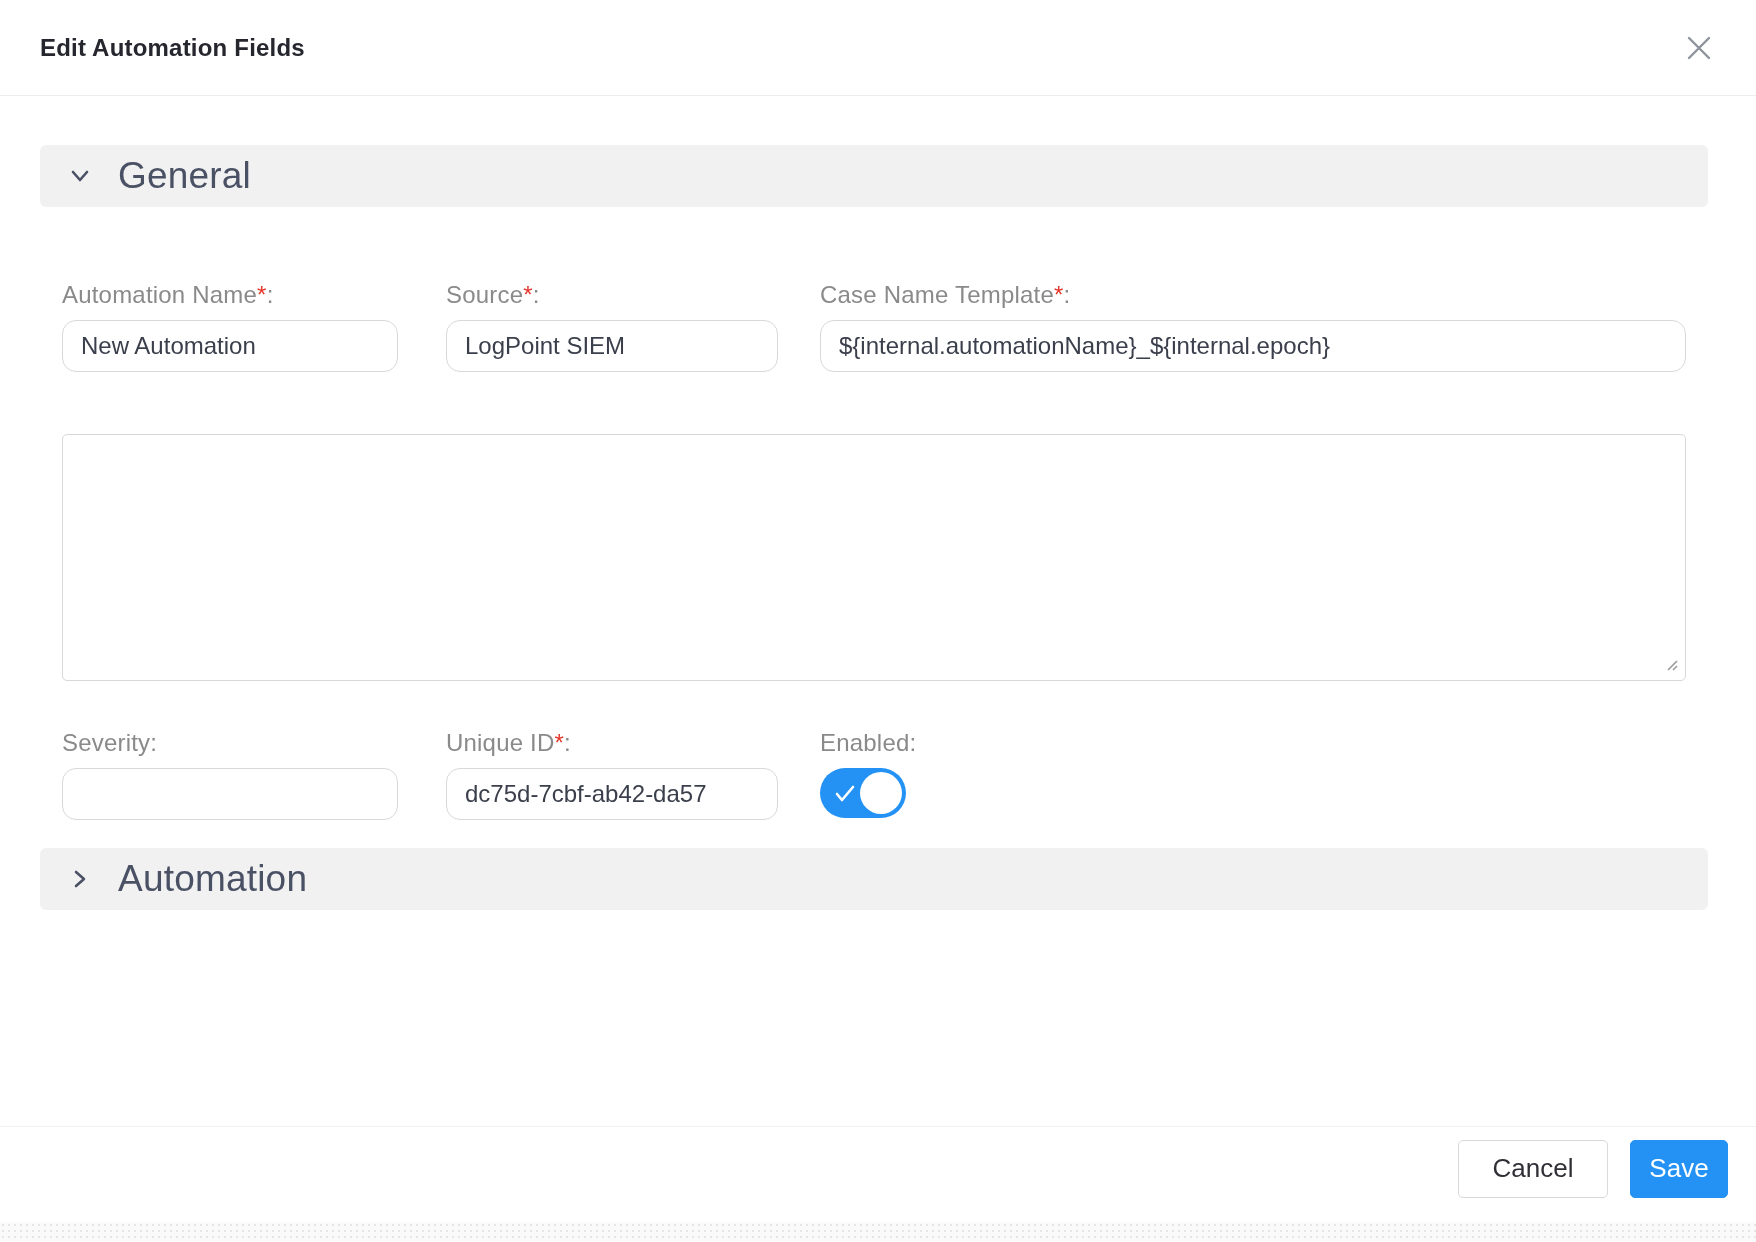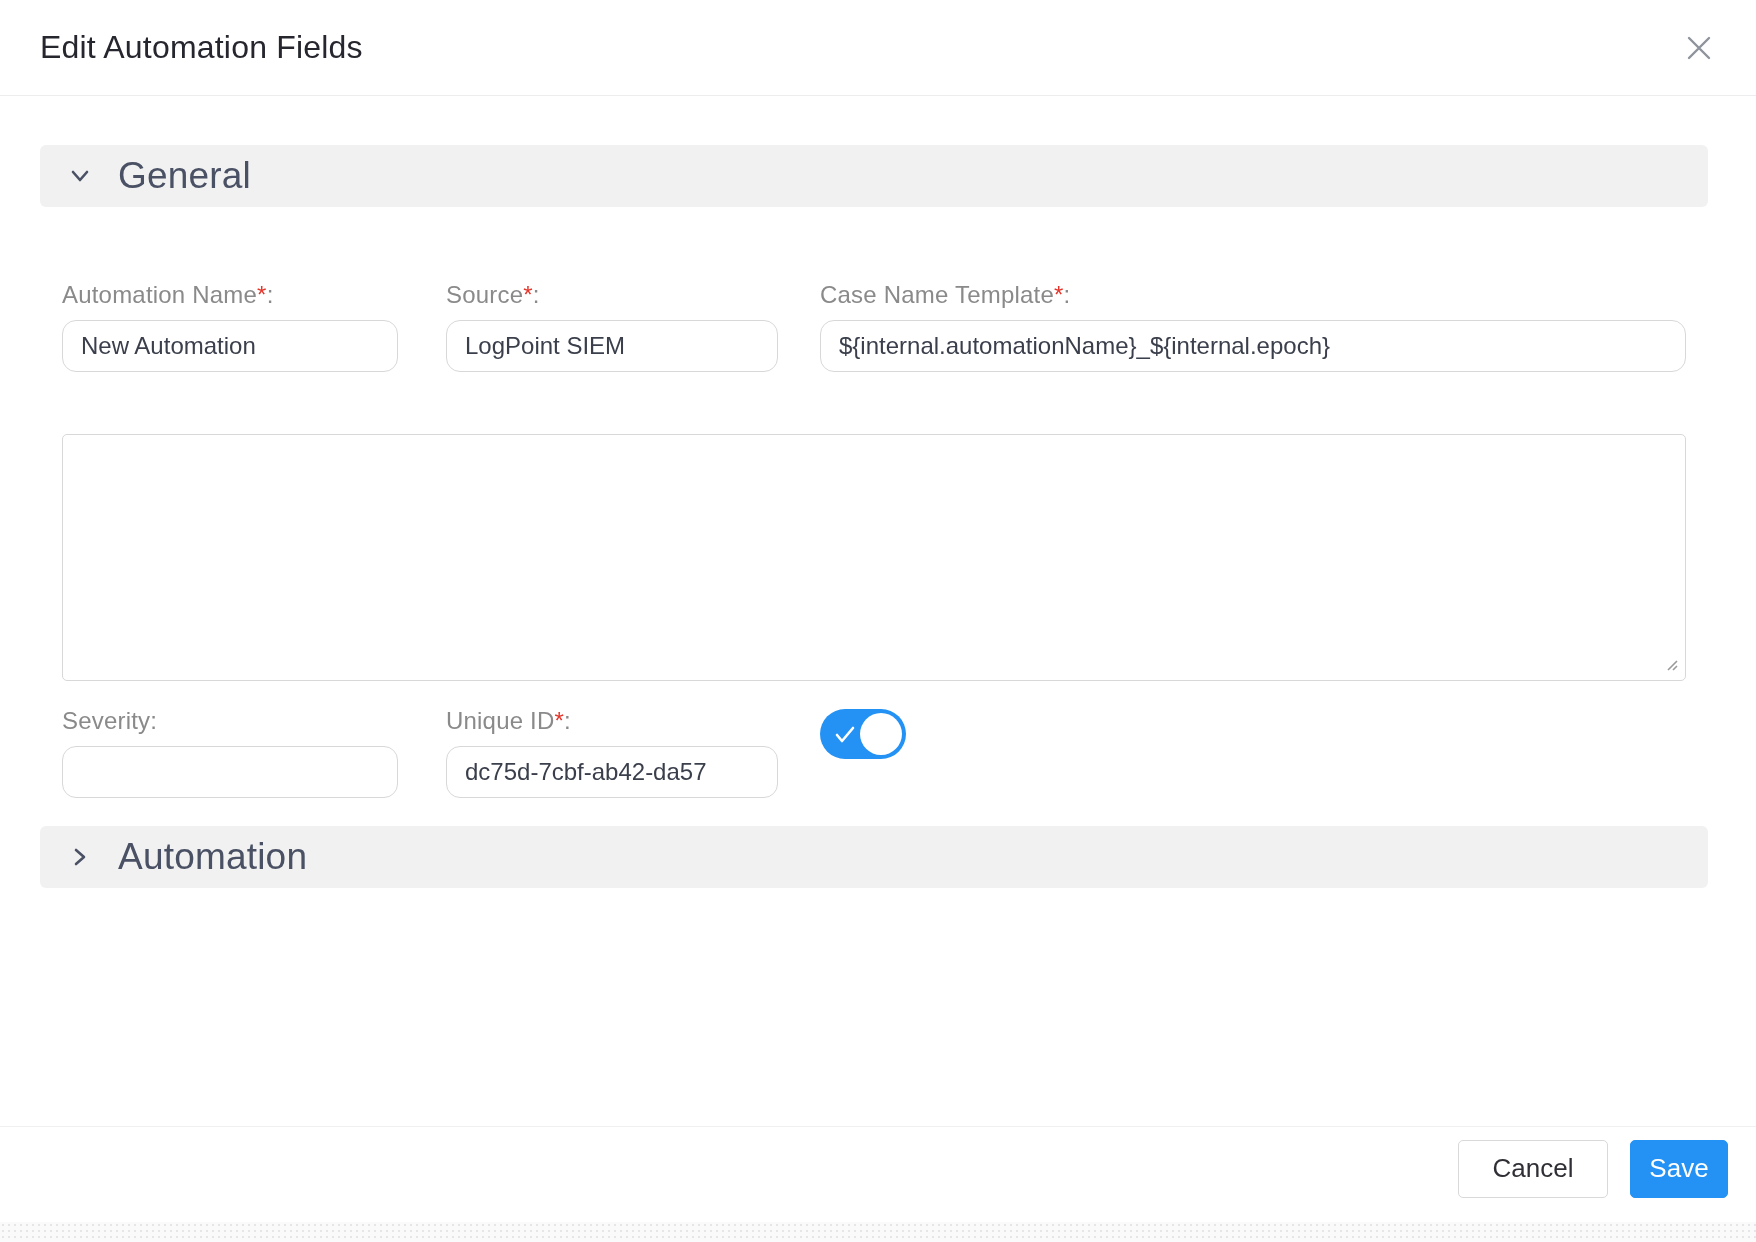--- a/index.html
+++ b/index.html
@@ -13,22 +13,22 @@
 
   
   .modal-header {
     height: 96px;
     display: flex;
     align-items: center;
     padding: 0 36px 0 40px;
     border-bottom: 1px solid #ededef;
   }
   .modal-title {
-    font-size: 32px;
-    font-weight: 400;
+    font-size: 24px;
+    font-weight: 700;
     color: #26262e;
     letter-spacing: 0.2px;
   }
   .close-btn {
     margin-left: auto;
     background: none;
     border: none;
     cursor: pointer;
     padding: 6px;
     line-height: 0;
@@ -53,21 +53,21 @@
     color: #4a5164;
     letter-spacing: 0.2px;
   }
   .bar-trigger { margin-top: 28px; }
   .bar-automation { margin-top: 28px; }
 
   .fields { padding: 0 22px; }
 
   .frow { display: flex; }
   .row1 { margin-top: 74px; }
-  .row3 { margin-top: 26px; }
+  .row3 { margin-top: 48px; }
   .col1 { width: 336px; margin-right: 48px; }
   .col2 { width: 332px; margin-right: 42px; }
   .col3 { flex: 1; }
 
   .field-label {
     font-size: 24px;
     color: #8a8a8a;
     margin-bottom: 13px;
     height: 26px;
     letter-spacing: 0.2px;
@@ -223,20 +223,21 @@
     <div class="frow row3">
       <div class="col1">
         <div class="field-label"><span>Severity</span><span>:</span></div>
         <input class="tinput" type="text" value="" style="">
       </div>
       <div class="col2">
         <div class="field-label"><span>Unique ID</span><span class="star">*</span><span>:</span></div>
         <input class="tinput" type="text" value="dc75d-7cbf-ab42-da57" style="">
       </div>
       <div class="col3">
+        <div class="field-label"><span>Enabled</span><span>:</span></div>
         <div class="toggle">
           <span class="check">
             <svg width="24" height="24" viewBox="0 0 24 24">
                 <polyline points="4,12 9,18 20,5" fill="none" stroke="#ffffff" stroke-width="2.6" stroke-linecap="round" stroke-linejoin="round"></polyline>
               </svg>
           </span>
           <span class="knob"></span>
         </div>
       </div>
     </div>

